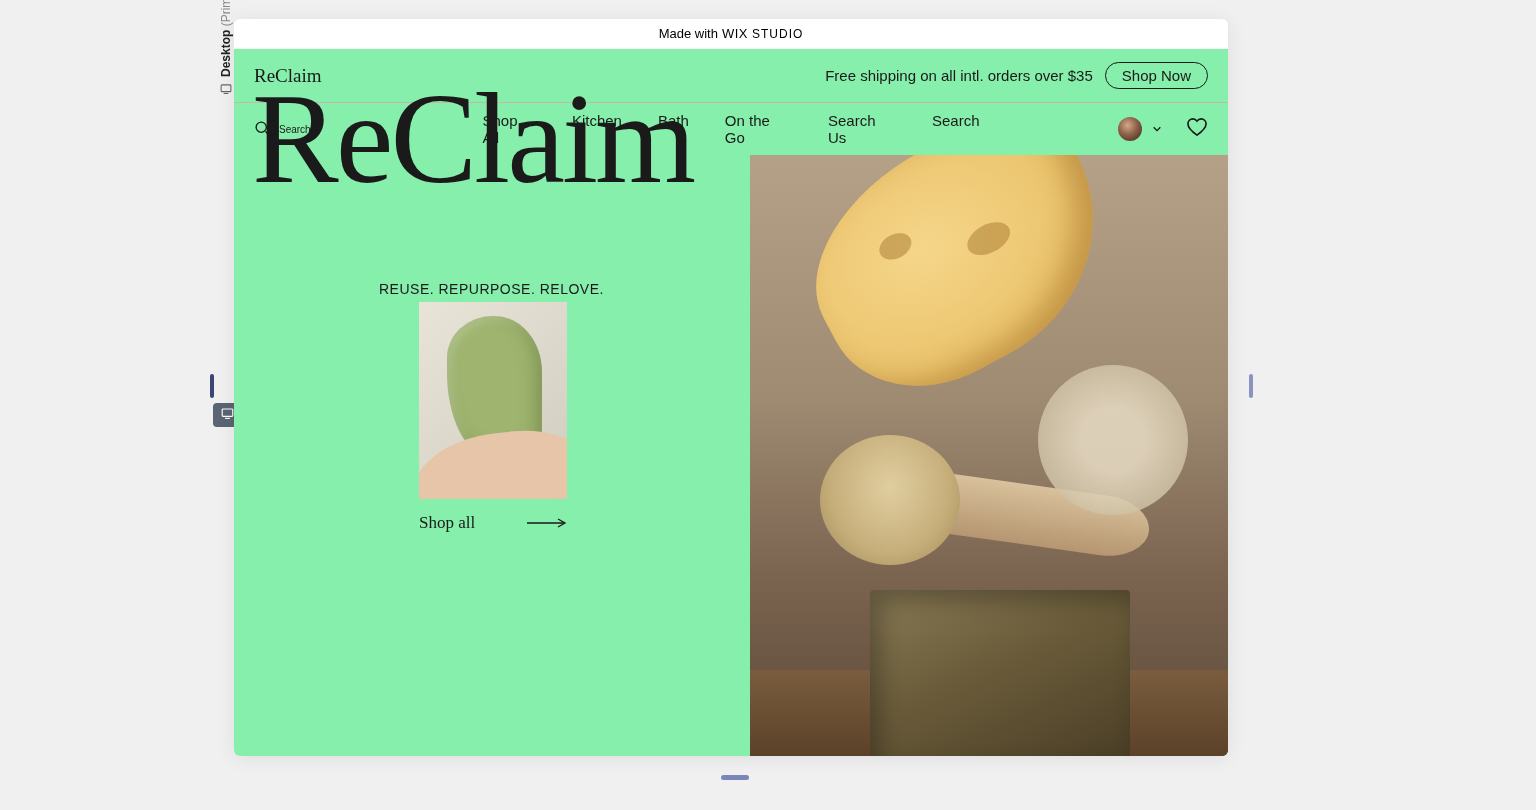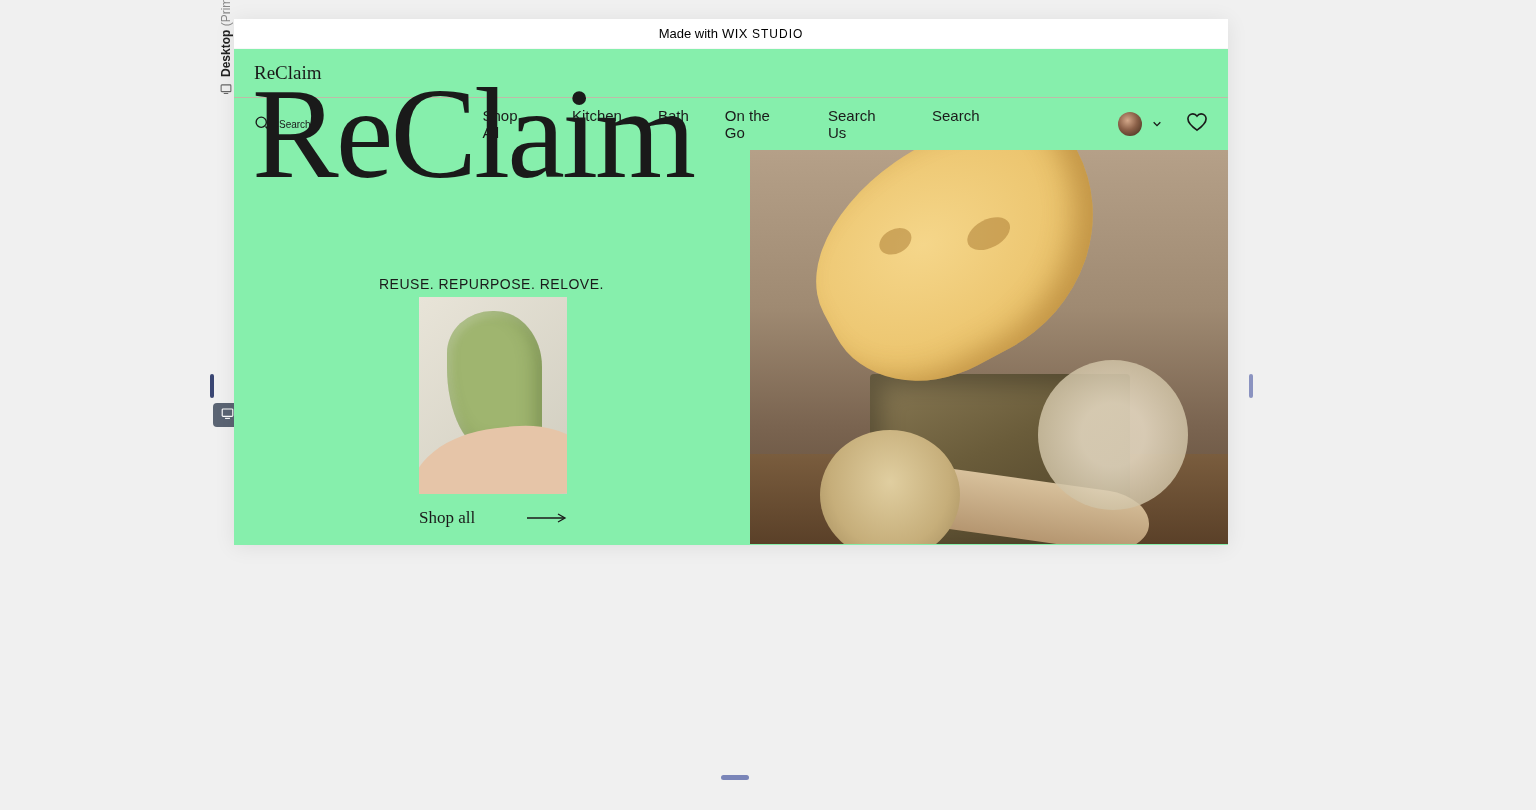--- a/index.html
+++ b/index.html
@@ -62,24 +62,25 @@
   display: flex;
   align-items: center;
   gap: 6px;
 }
 
 .canvas {
   position: absolute;
   left: 234px;
   top: 19px;
   width: 994px;
-  height: 526px;
+  height: 737px;
   background: #fff;
   box-shadow: 0 2px 20px rgba(0,0,0,0.08);
   overflow: hidden;
+  border-radius: 6px;
 }
 
 .made-with-bar {
   height: 30px;
   display: flex;
   align-items: center;
   justify-content: center;
   font-size: 13px;
   gap: 4px;
   border-bottom: 1px solid rgba(0,0,0,0.03);
@@ -349,20 +350,24 @@
   <div class="made-with-bar">
     <span>Made with</span>
     <span class="wix-logo">WIX</span>
     <span class="wix-studio">STUDIO</span>
   </div>
 
   <div class="site-body">
 
     <div class="top-row">
       <div class="brand">ReClaim</div>
+      <div class="top-right">
+        <span class="ship-text">Free shipping on all intl. orders over $35</span>
+        <button class="shop-now-btn">Shop Now</button>
+      </div>
     </div>
 
     <div class="nav-row">
       <div class="search-group">
         <span>
           <svg width="17" height="17" viewBox="0 0 20 20" fill="none" stroke="#1a1a1a" stroke-width="1.6">
               <circle cx="8.5" cy="8.5" r="6"></circle>
               <path d="M13.5 13.5 L18 18"></path>
             </svg>
         </span>

